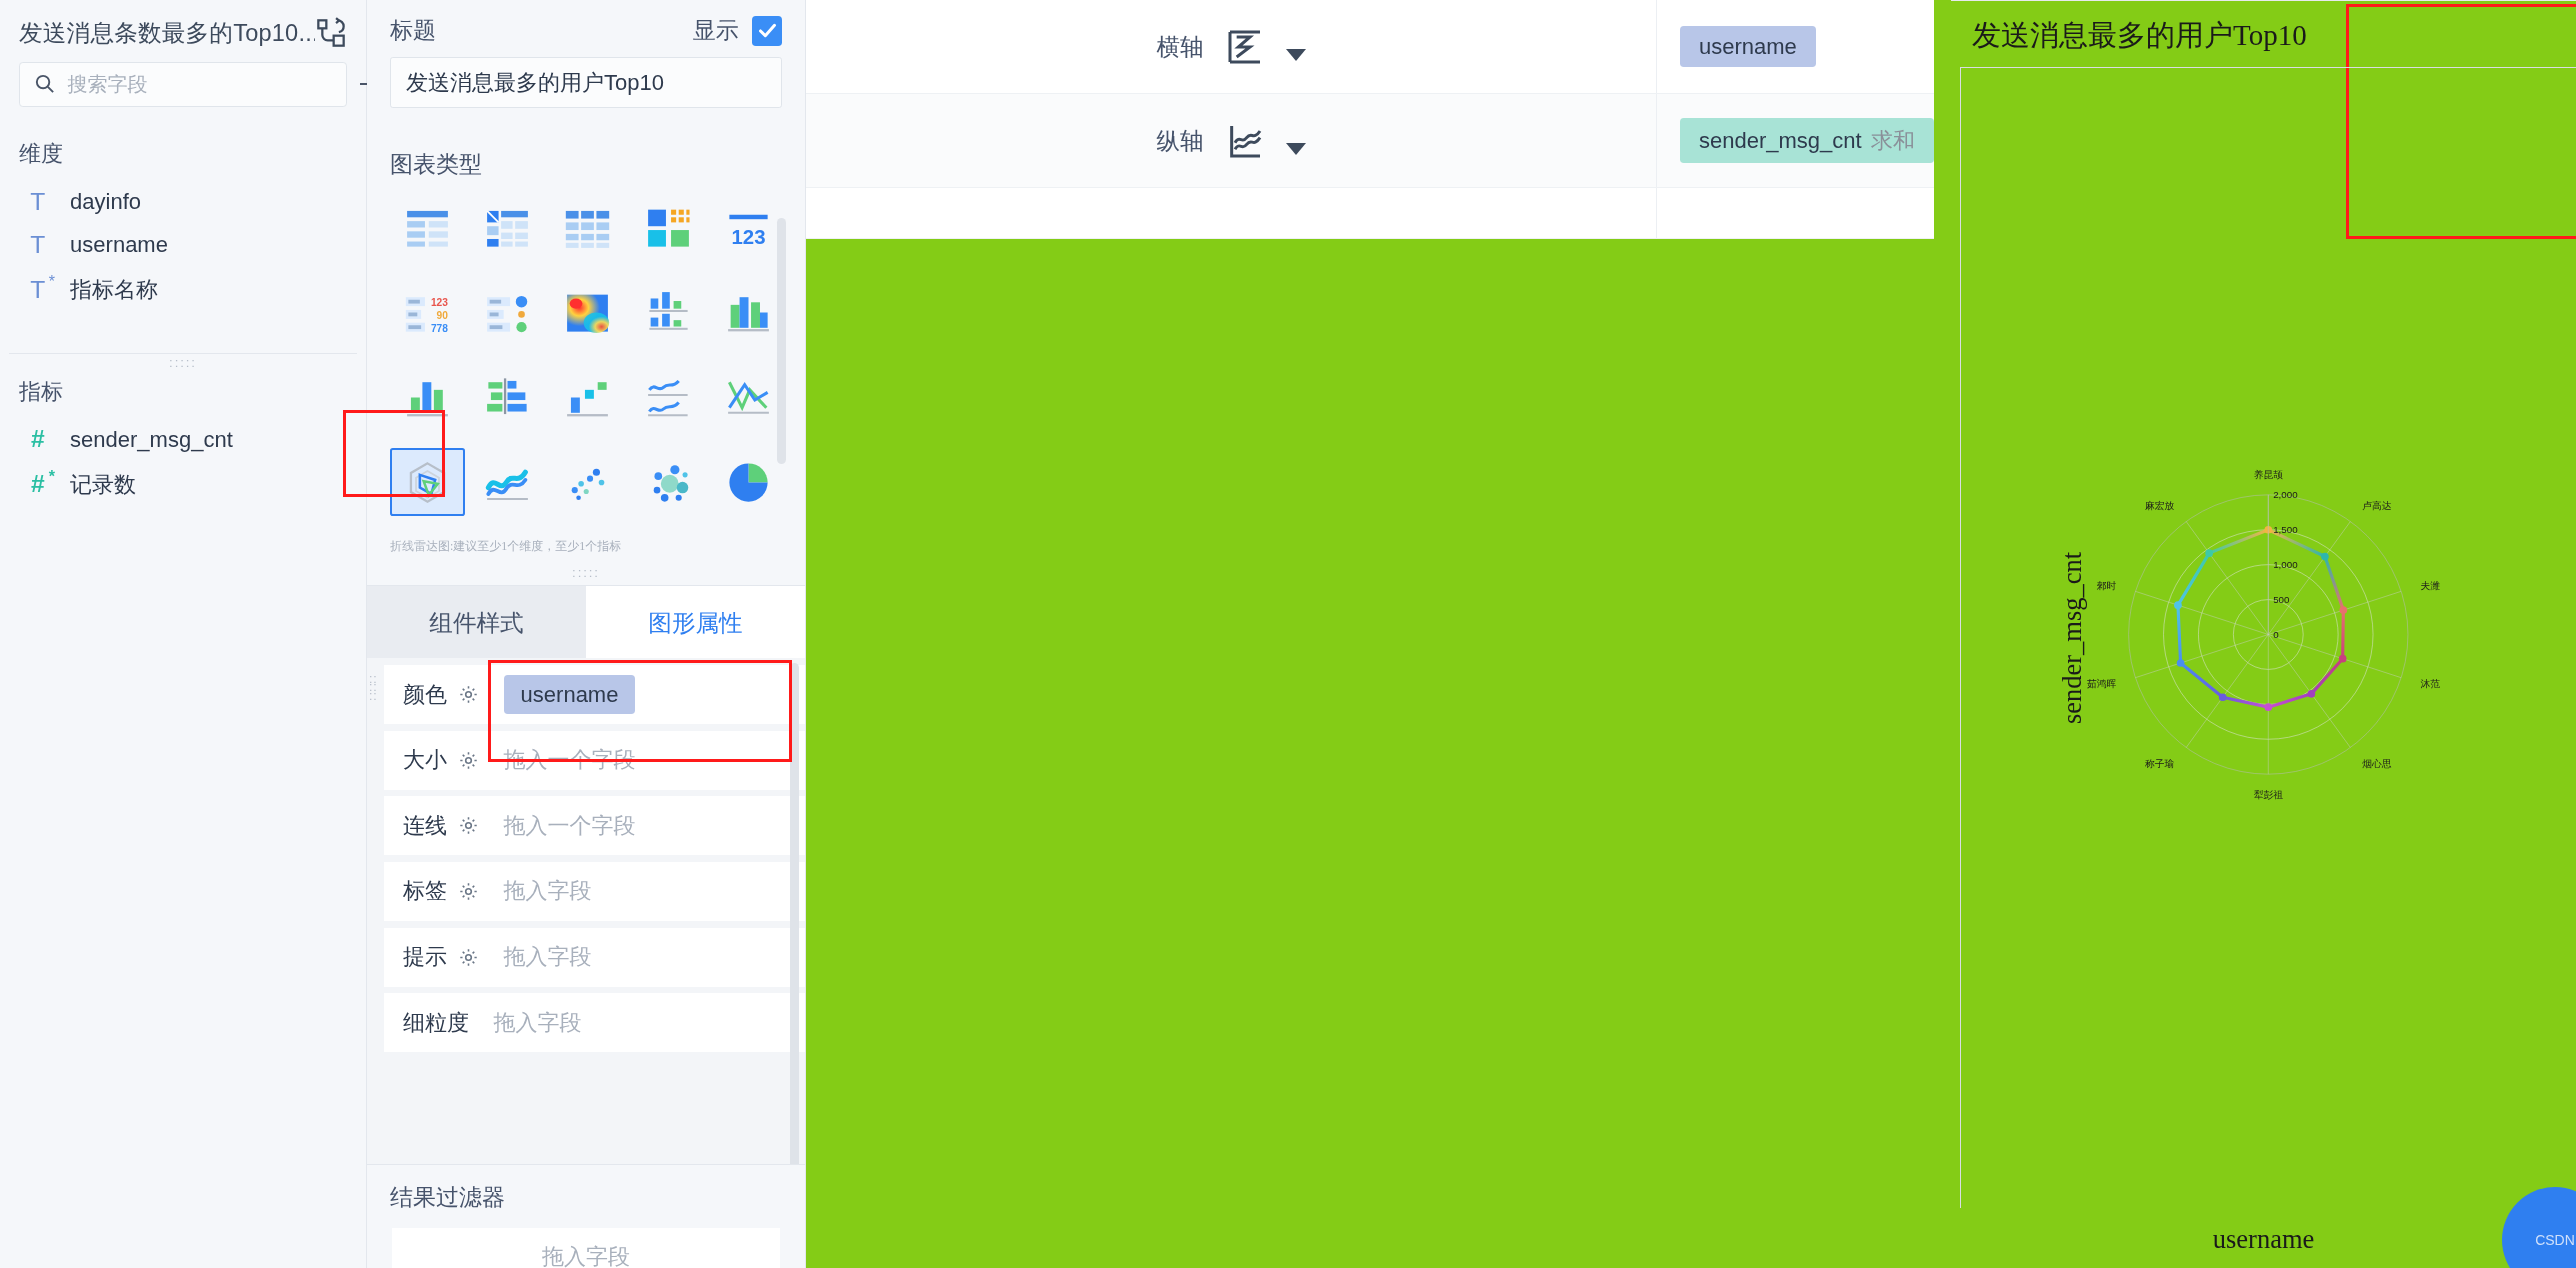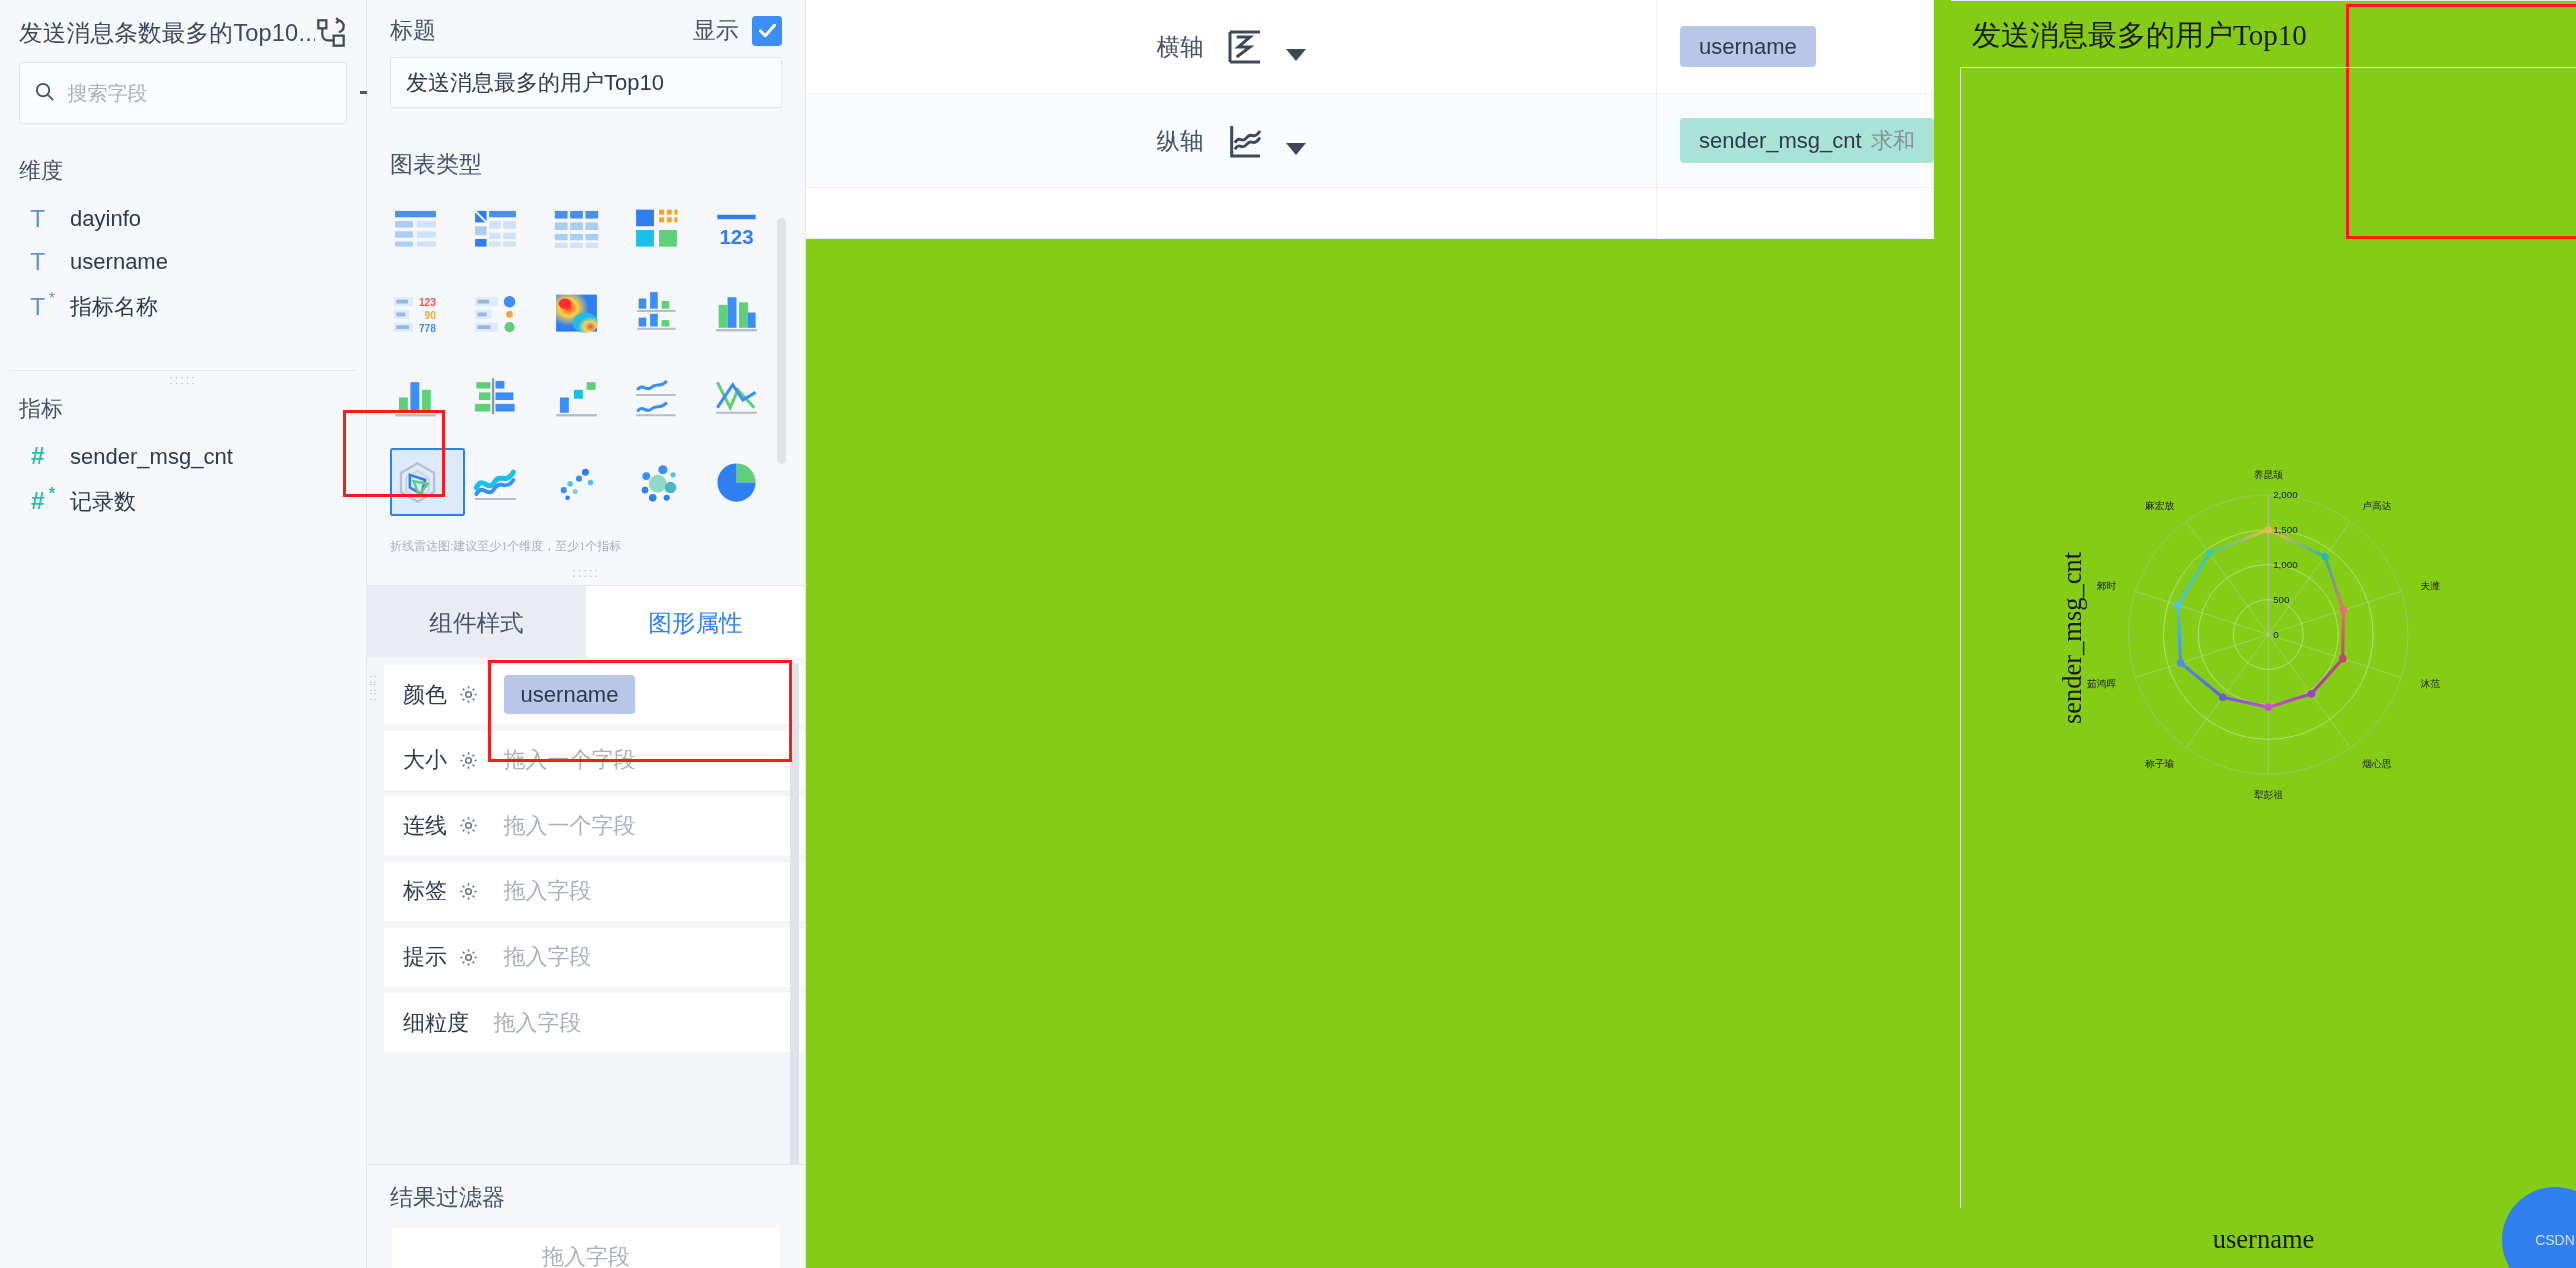--- a/index.html
+++ b/index.html
@@ -24,21 +24,21 @@
   }
   .fp-title {
     font-size: 23.6px; color: #3d4a5c; letter-spacing: 0.2px;
     white-space: nowrap; overflow: hidden;
   }
   .fp-head-icon { width: 32px; height: 32px; flex: 0 0 32px; }
   .fp-search-row {
     display: flex; align-items: center; gap: 13.2px; padding: 3.8px 19px 0 19px;
   }
   .fp-search {
-    flex: 1; height: 62px; background: #fbfcfd;
+    flex: 1; height: 45px; background: #fbfcfd;
     border: 0.9px solid #e0e5eb; border-radius: 3.8px;
     display: flex; align-items: center; gap: 11.3px; padding: 0 13.2px;
   }
   .fp-search input {
     border: 0; outline: 0; background: transparent; flex: 1;
     font-size: 20px; color: #3d4a5c;
     font-family: "Liberation Sans", sans-serif;
   }
   .fp-search input::placeholder { color: #a8b0bc; }
   .fp-plus {
@@ -98,21 +98,21 @@
   .cfg-sub-head { font-size: 23px; color: #46536b; padding: 24.6px 23px 13.2px 23px; }
   .chart-types {
     margin: 0 19px 0 23px; position: relative;
     height: 350px; overflow: hidden;
   }
   .ct-grid {
     display: grid; grid-template-columns: repeat(5, 1fr);
     row-gap: 17px; column-gap: 5.7px;
   }
   .ct-cell {
-    height: 68px; display: flex; align-items: center; justify-content: flex-start;
+    height: 68px; display: flex; align-items: center; justify-content: center;
     cursor: pointer; position: relative;
   }
   .ct-cell.selected { background: #dceafd; border: 2.8px solid #2f7ff0; border-radius: 2.8px; }
   .ct-cell svg { width: 51px; height: 51px; }
   .ct-scroll {
     position: absolute; right: 0; top: 24.6px; width: 9.4px; height: 246px;
     background: #dfe3e9; border-radius: 4.7px;
   }
   .ct-hint {
     padding: 5.7px 23px 0 23px; font-size: 12px; color: #a8b0bc; line-height: 1.25;

